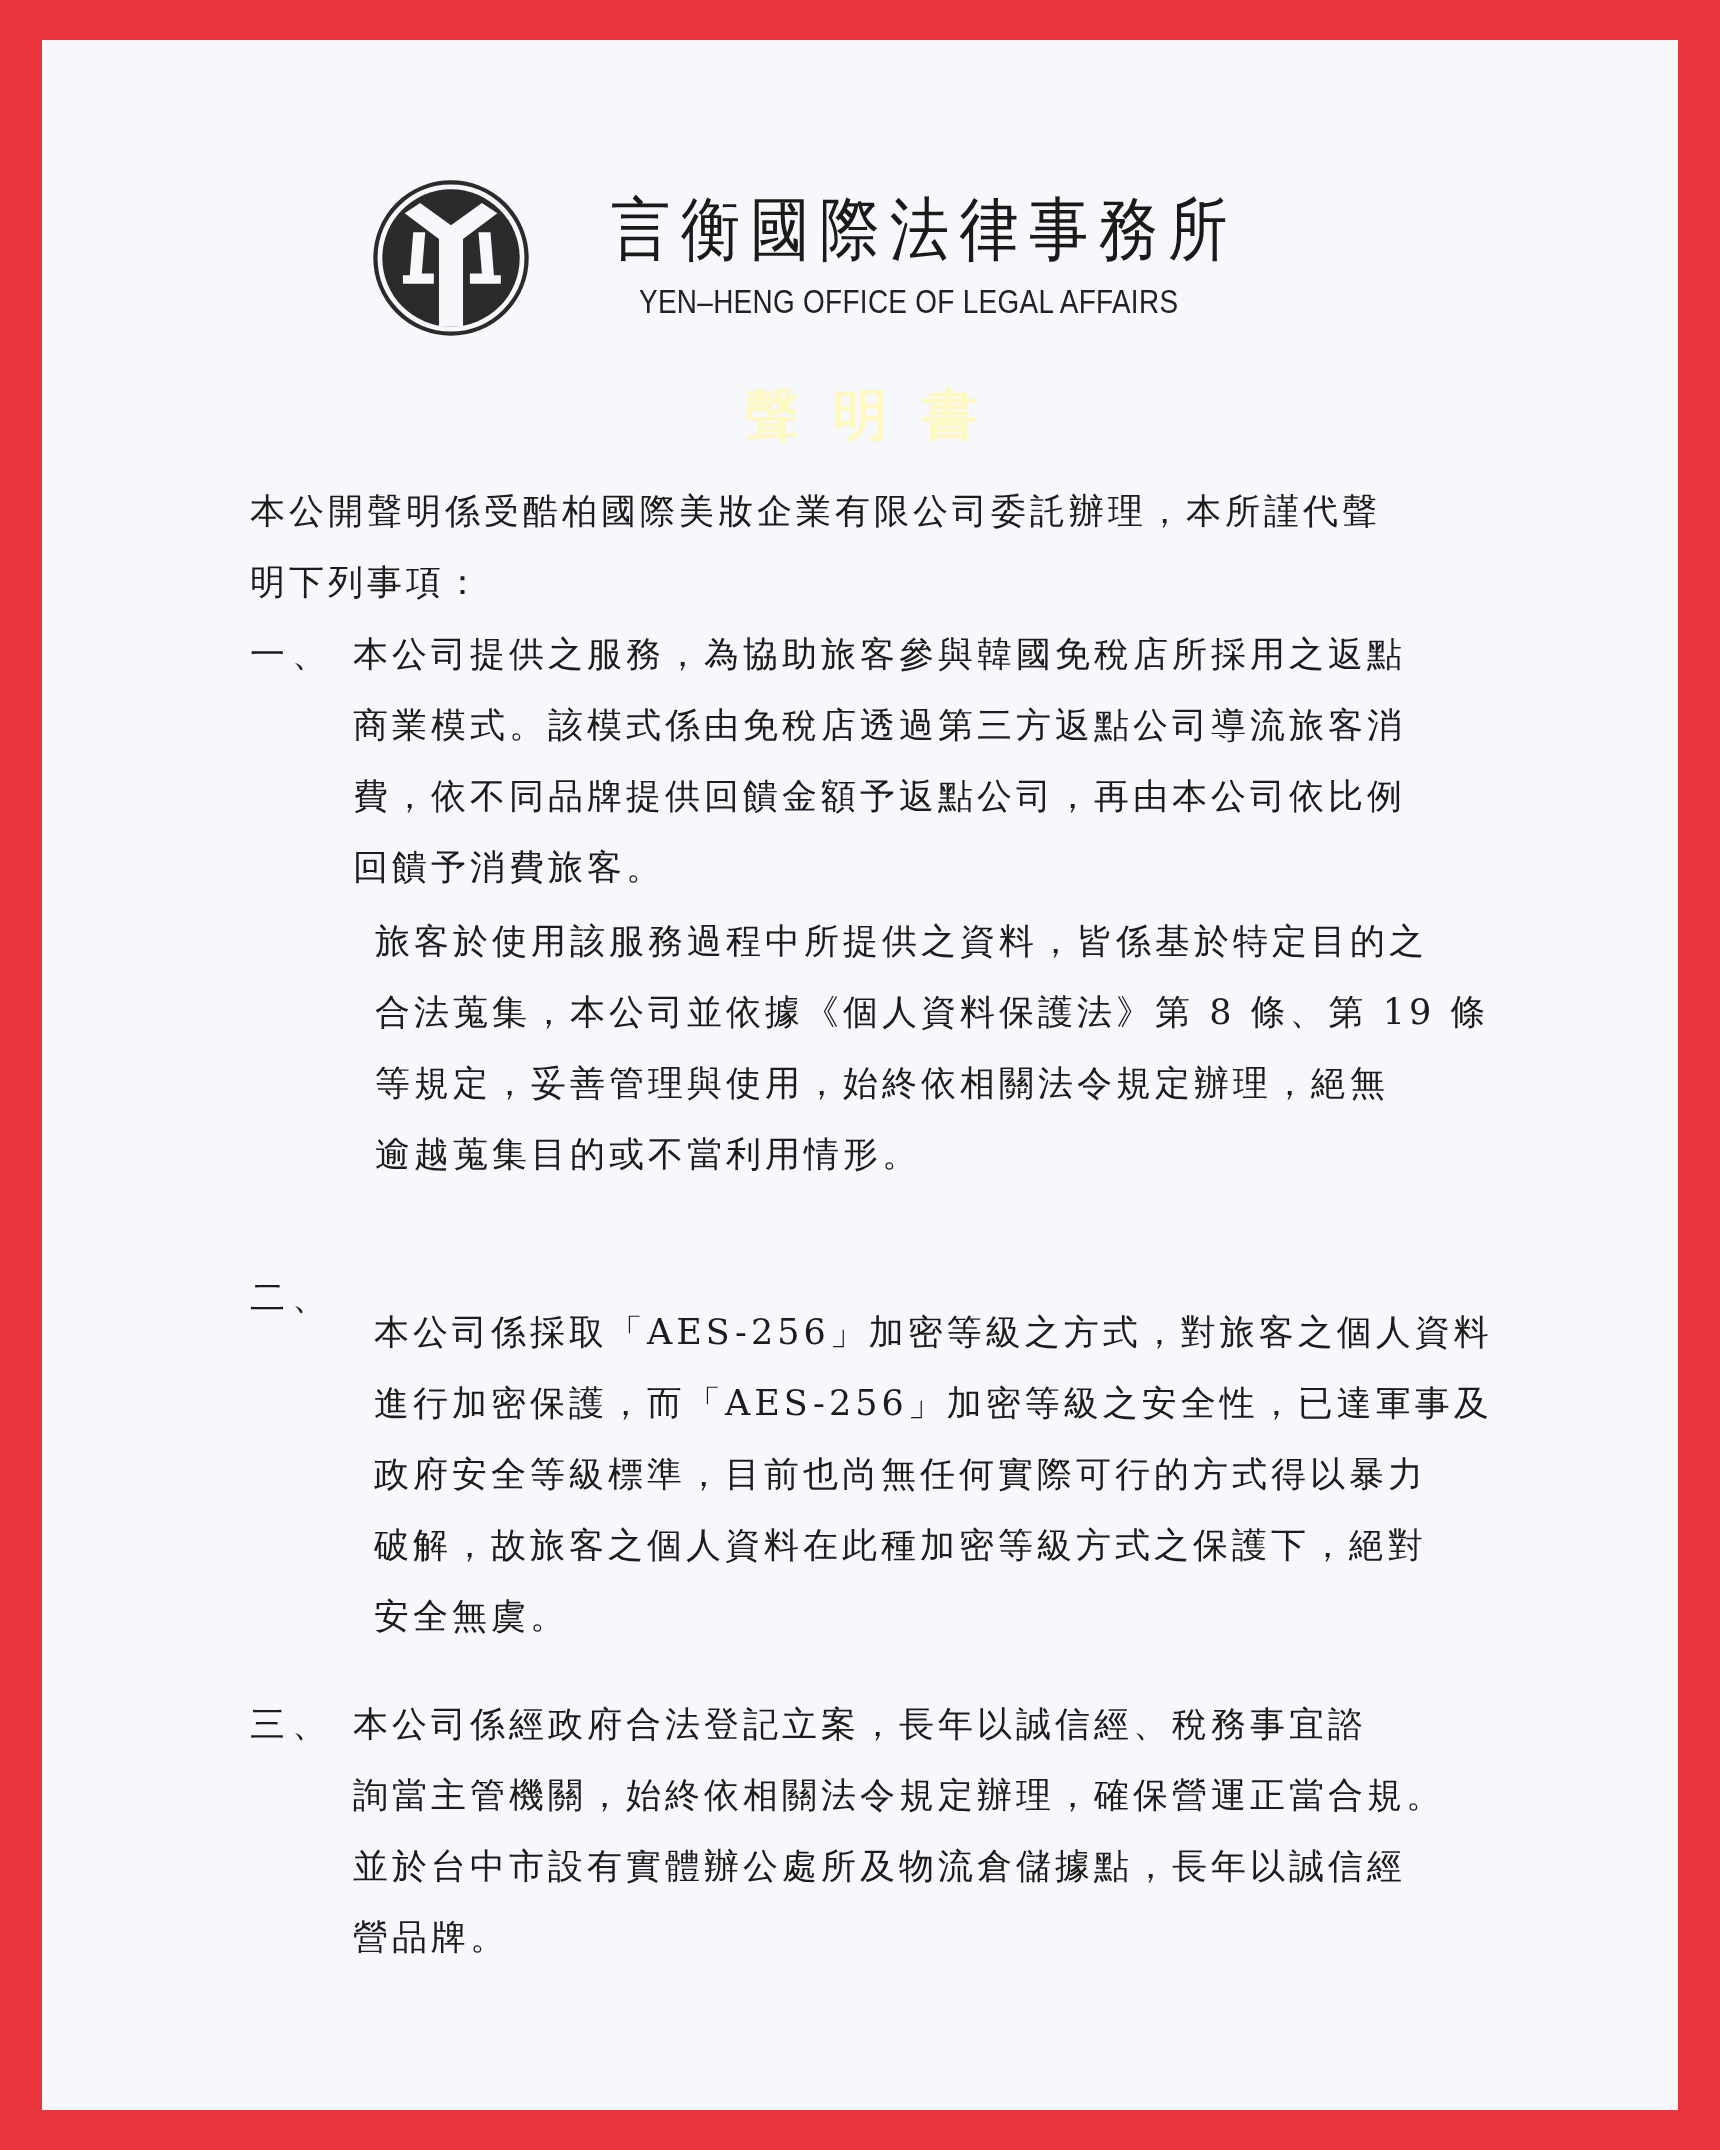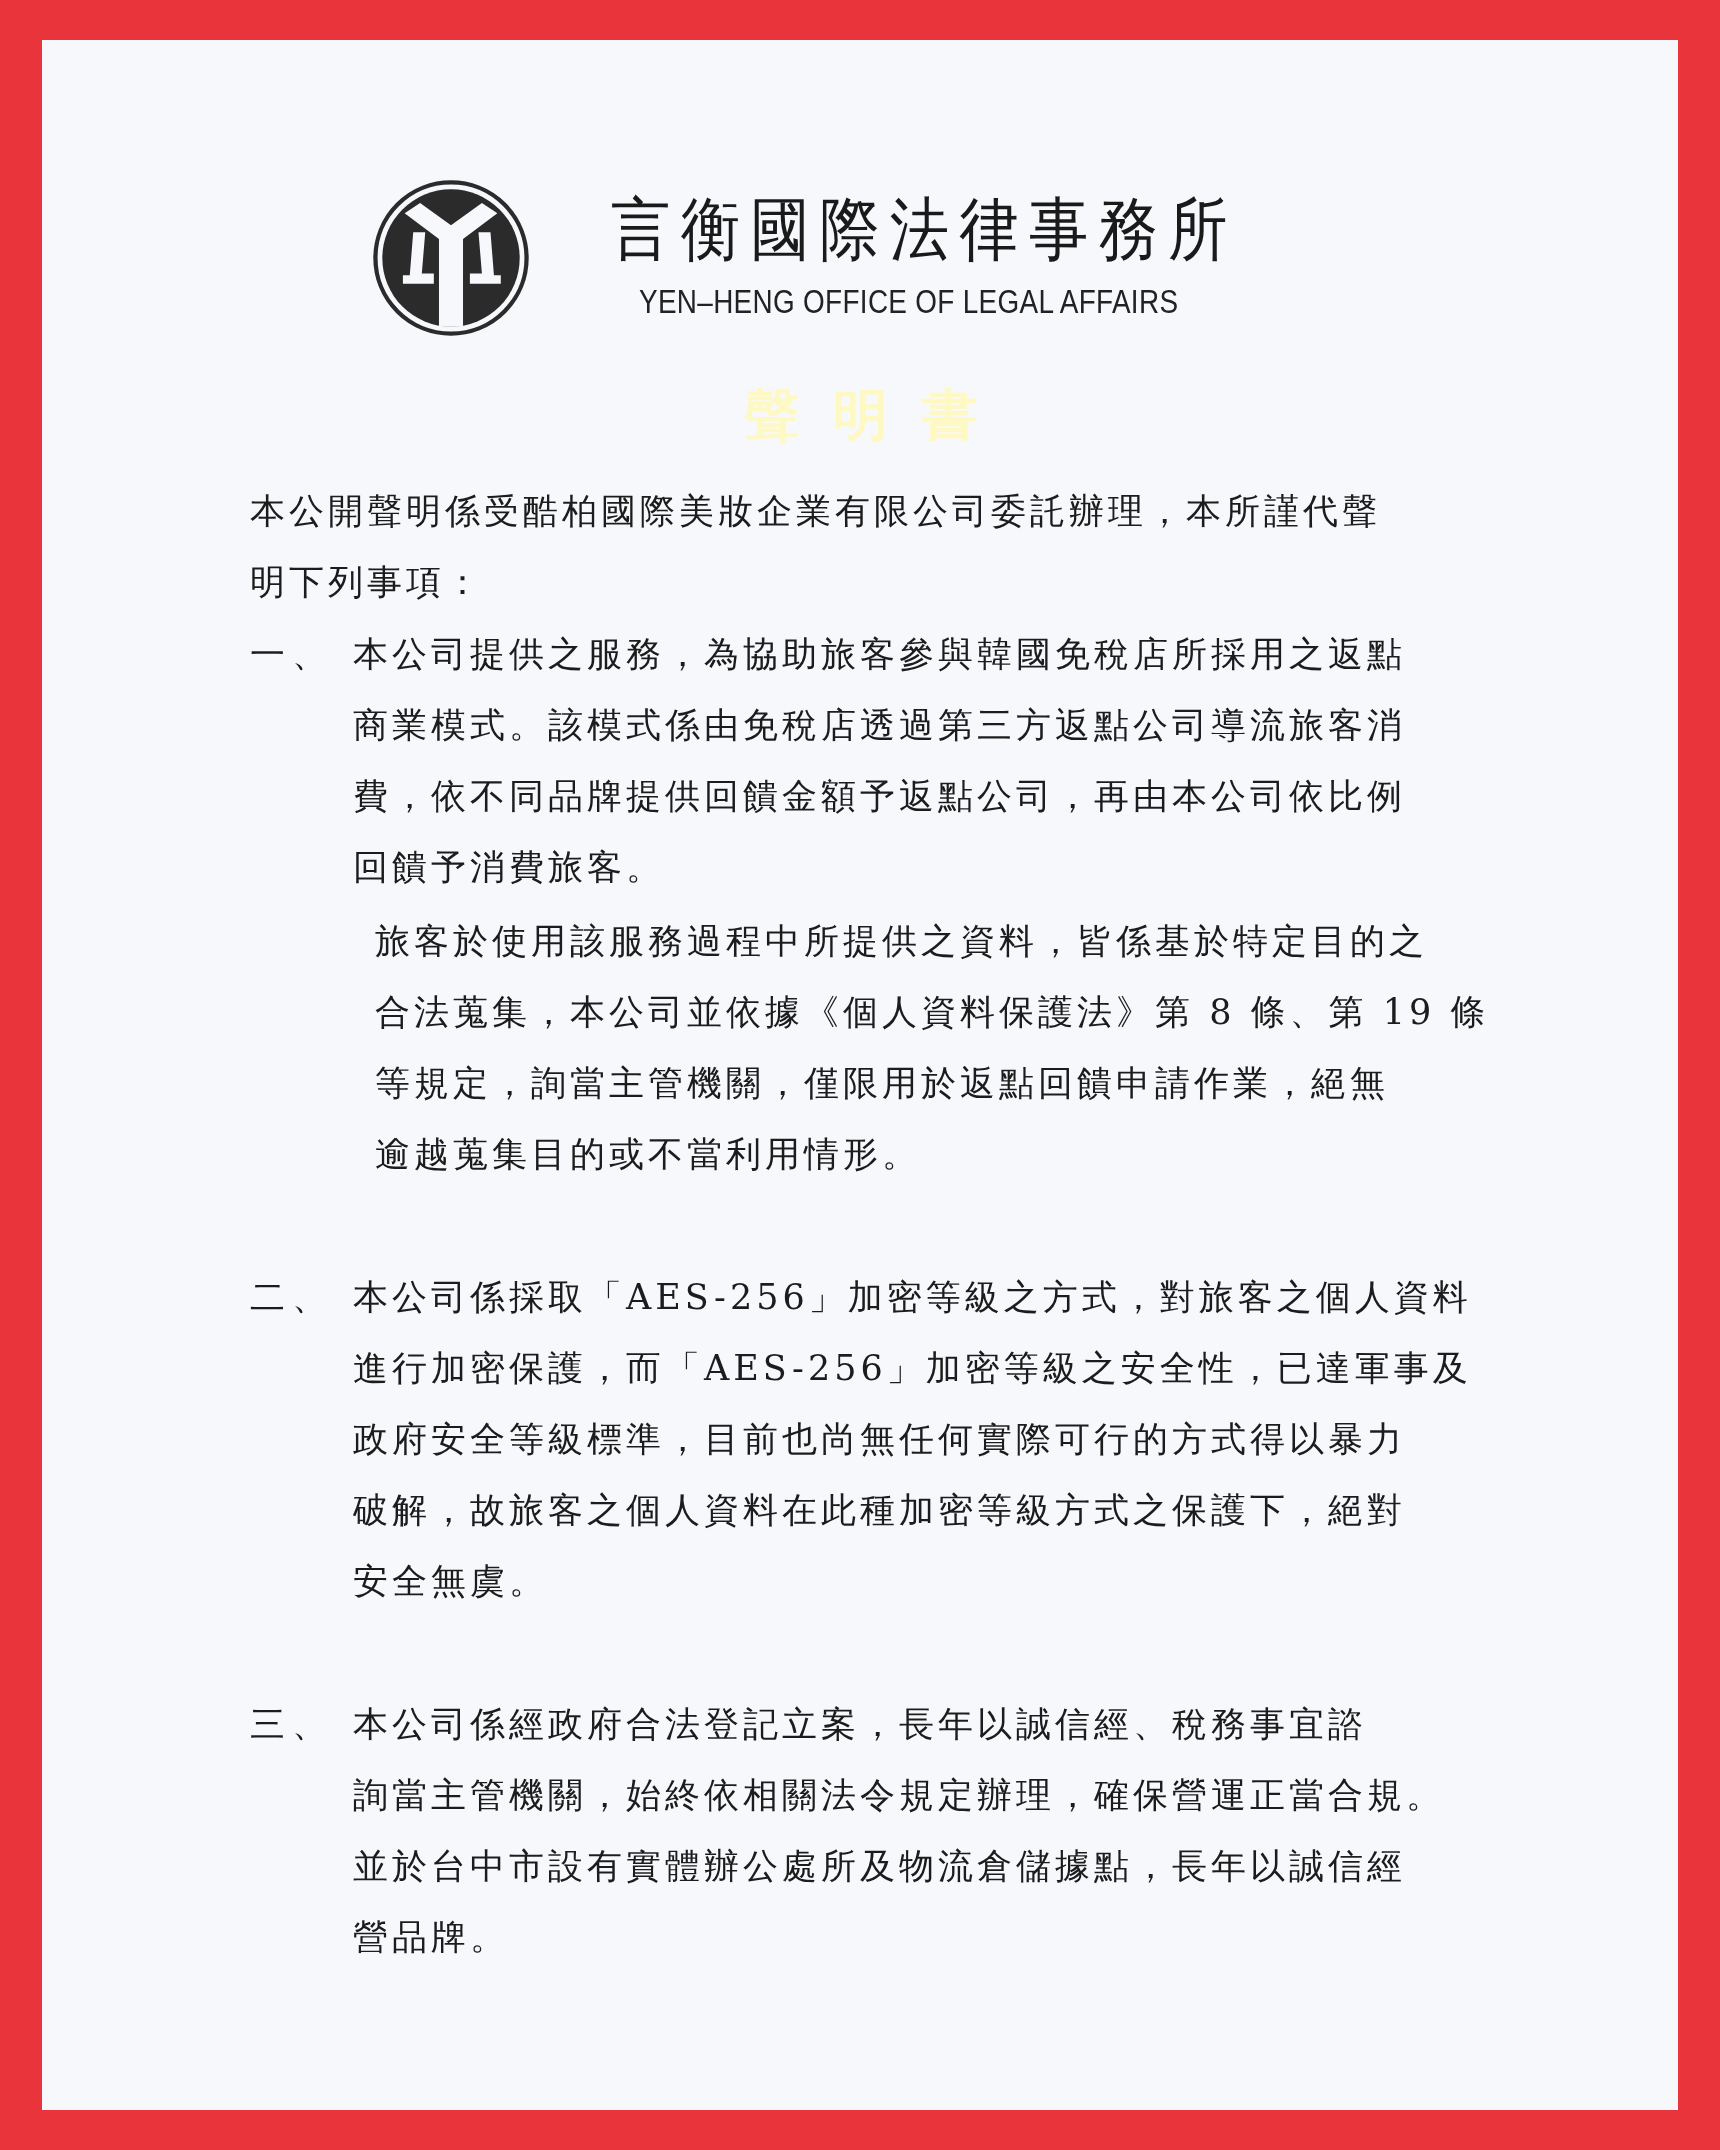--- a/index.html
+++ b/index.html
@@ -111,26 +111,26 @@
 <div class="item-marker" style="left:250px; top:619px;">一、</div>
 <div class="body-text item-text" style="top:619px;">
   <span class="line">本公司提供之服務，為協助旅客參與韓國免稅店所採用之返點</span>
   <span class="line">商業模式。該模式係由免稅店透過第三方返點公司導流旅客消</span>
   <span class="line">費，依不同品牌提供回饋金額予返點公司，再由本公司依比例</span>
   <span class="line">回饋予消費旅客。</span>
 </div>
 <div class="body-text item-text" style="top:906px;margin-left:22px;">
   <span class="line">旅客於使用該服務過程中所提供之資料，皆係基於特定目的之</span>
   <span class="line">合法蒐集，本公司並依據《個人資料保護法》第 8 條、第 19 條</span>
-  <span class="line">等規定，詢當主管機關，僅限用於返點回饋申請作業，絕無</span>
+  <span class="line">等規定，妥善管理與使用，始終依相關法令規定辦理，絕無</span>
   <span class="line">逾越蒐集目的或不當利用情形。</span>
 </div>
 
 <div class="item-marker" style="left:250px; top:1262px;">二、</div>
-<div class="body-text item-text" style="top:1262px;">
+<div class="body-text item-text" style="top:1297px;margin-left:21px;">
   <span class="line">本公司係採取「AES-256」加密等級之方式，對旅客之個人資料</span>
   <span class="line">進行加密保護，而「AES-256」加密等級之安全性，已達軍事及</span>
   <span class="line">政府安全等級標準，目前也尚無任何實際可行的方式得以暴力</span>
   <span class="line">破解，故旅客之個人資料在此種加密等級方式之保護下，絕對</span>
   <span class="line">安全無虞。</span>
 </div>
 
 <div class="item-marker" style="left:250px; top:1689px;">三、</div>
 <div class="body-text item-text" style="top:1689px;">
   <span class="line">本公司係經政府合法登記立案，長年以誠信經、稅務事宜諮</span>

